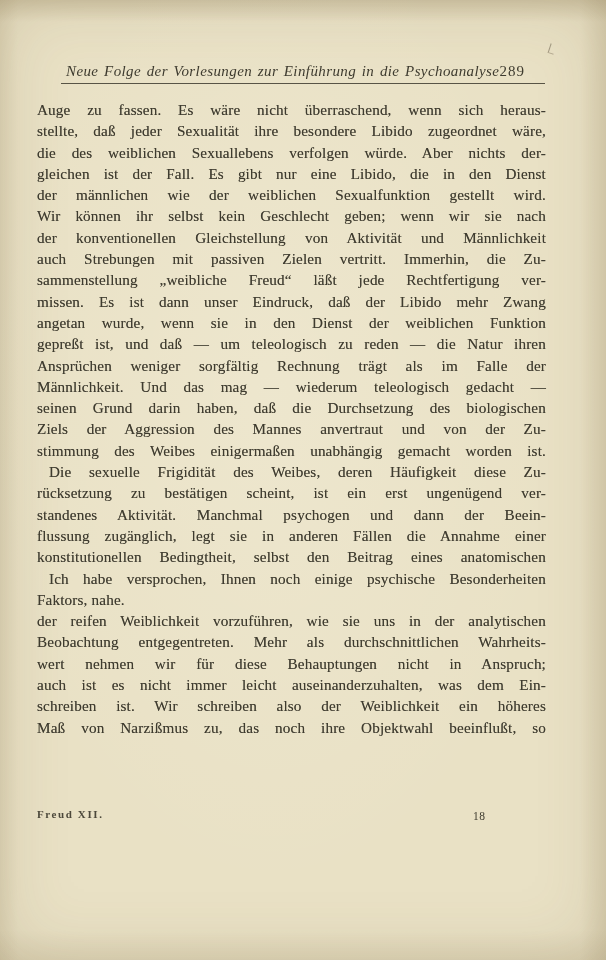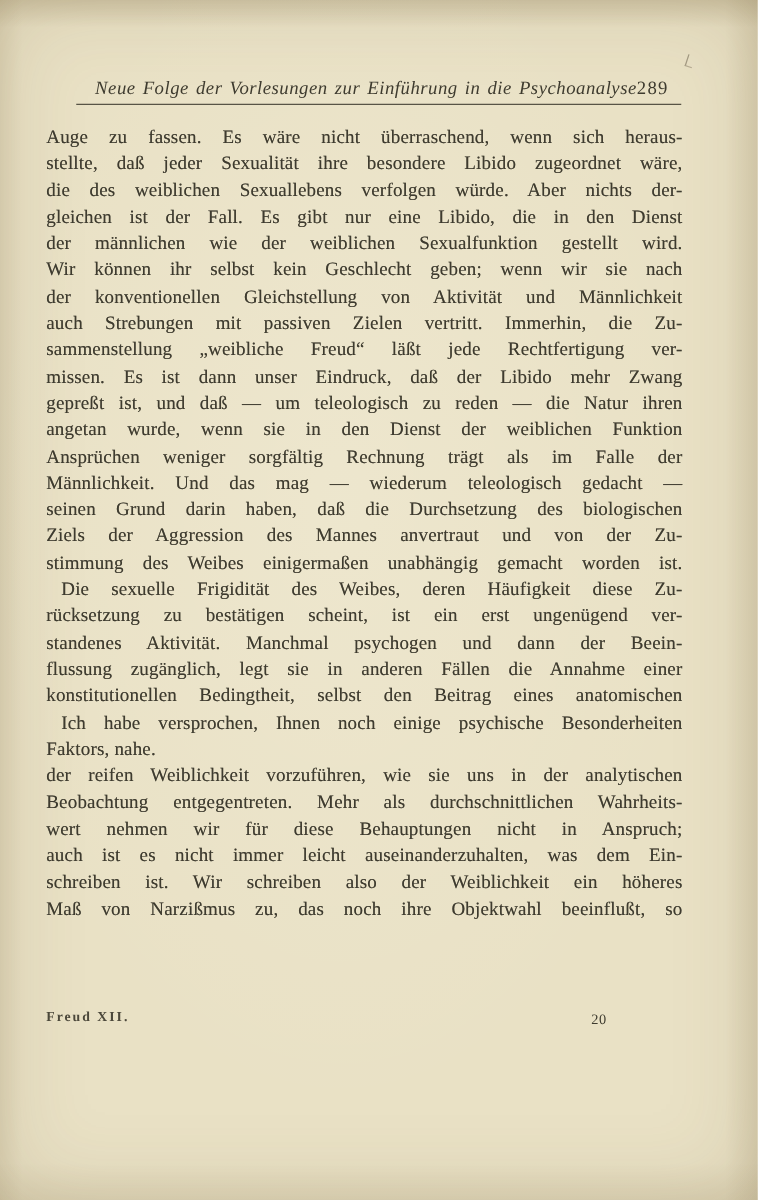--- a/index.html
+++ b/index.html
@@ -18,21 +18,21 @@
       linear-gradient(0deg,  rgba(125,105,62,0.10) 0px, rgba(125,105,62,0.0) 30px),
       linear-gradient(90deg, rgba(125,105,62,0.10) 0px, rgba(0,0,0,0) 18px, rgba(0,0,0,0) 580px, rgba(125,105,62,0.14) 100%);
     box-shadow: inset 0 0 70px rgba(110,90,50,0.18);
     color: var(--ink, #3e3b2f);
   }
   
   #page-header {
     position: absolute; left: 37px; top: 63px; width: 509px;
   }
   .header-line {
-    display: flex; justify-content: center; align-items: baseline;
+    display: flex; justify-content: flex-start; align-items: baseline;
     padding-left: 29px; padding-right: 1px;
   }
   .header-title {
     font-style: italic;
     font-size: 15px; letter-spacing: 0.4px; word-spacing: 1.5px;
     white-space: nowrap;
   }
   .header-page-number {
     font-size: 15px; letter-spacing: 1px;
   }
@@ -94,22 +94,22 @@
       <div class="body-line">Auge zu fassen. Es wäre nicht überraschend, wenn sich heraus-</div>
       <div class="body-line">stellte, daß jeder Sexualität ihre besondere Libido zugeordnet wäre,</div>
       <div class="body-line">die des weiblichen Sexuallebens verfolgen würde. Aber nichts der-</div>
       <div class="body-line">gleichen ist der Fall. Es gibt nur eine Libido, die in den Dienst</div>
       <div class="body-line">der männlichen wie der weiblichen Sexualfunktion gestellt wird.</div>
       <div class="body-line">Wir können ihr selbst kein Geschlecht geben; wenn wir sie nach</div>
       <div class="body-line">der konventionellen Gleichstellung von Aktivität und Männlichkeit</div>
       <div class="body-line">auch Strebungen mit passiven Zielen vertritt. Immerhin, die Zu-</div>
       <div class="body-line">sammenstellung „weibliche Freud“ läßt jede Rechtfertigung ver-</div>
       <div class="body-line">missen. Es ist dann unser Eindruck, daß der Libido mehr Zwang</div>
+      <div class="body-line">angetan wurde, wenn sie in den Dienst der weiblichen Funktion</div>
       <div class="body-line">gepreßt ist, und daß — um teleologisch zu reden — die Natur ihren</div>
-      <div class="body-line">angetan wurde, wenn sie in den Dienst der weiblichen Funktion</div>
       <div class="body-line">Ansprüchen weniger sorgfältig Rechnung trägt als im Falle der</div>
       <div class="body-line">Männlichkeit. Und das mag — wiederum teleologisch gedacht —</div>
       <div class="body-line">seinen Grund darin haben, daß die Durchsetzung des biologischen</div>
       <div class="body-line">Ziels der Aggression des Mannes anvertraut und von der Zu-</div>
       <div class="body-line">stimmung des Weibes einigermaßen unabhängig gemacht worden ist.</div>
       <div class="body-line indent">Die sexuelle Frigidität des Weibes, deren Häufigkeit diese Zu-</div>
       <div class="body-line">rücksetzung zu bestätigen scheint, ist ein erst ungenügend ver-</div>
       <div class="body-line">standenes Aktivität. Manchmal psychogen und dann der Beein-</div>
       <div class="body-line">flussung zugänglich, legt sie in anderen Fällen die Annahme einer</div>
       <div class="body-line">konstitutionellen Bedingtheit, selbst den Beitrag eines anatomischen</div>
@@ -118,18 +118,18 @@
       <div class="body-line">der reifen Weiblichkeit vorzuführen, wie sie uns in der analytischen</div>
       <div class="body-line">Beobachtung entgegentreten. Mehr als durchschnittlichen Wahrheits-</div>
       <div class="body-line">wert nehmen wir für diese Behauptungen nicht in Anspruch;</div>
       <div class="body-line">auch ist es nicht immer leicht auseinanderzuhalten, was dem Ein-</div>
       <div class="body-line">schreiben ist. Wir schreiben also der Weiblichkeit ein höheres</div>
       <div class="body-line">Maß von Narzißmus zu, das noch ihre Objektwahl beeinflußt, so</div>
     </div>
 
   <div id="page-footer">
     <span class="footer-volume">Freud XII.</span>
-    <span class="footer-sheet">20</span>
+    <span class="footer-sheet">18</span>
   </div>
 
   <div class="pencil-speck"></div>
 
 </div>
 
 </body></html>

